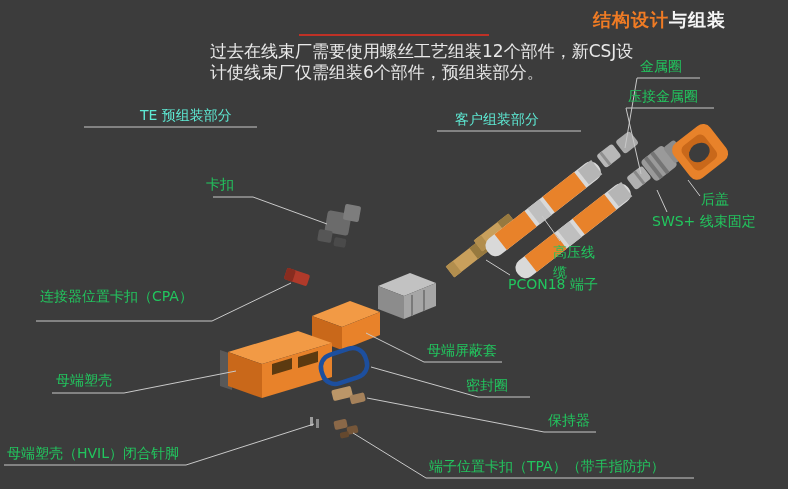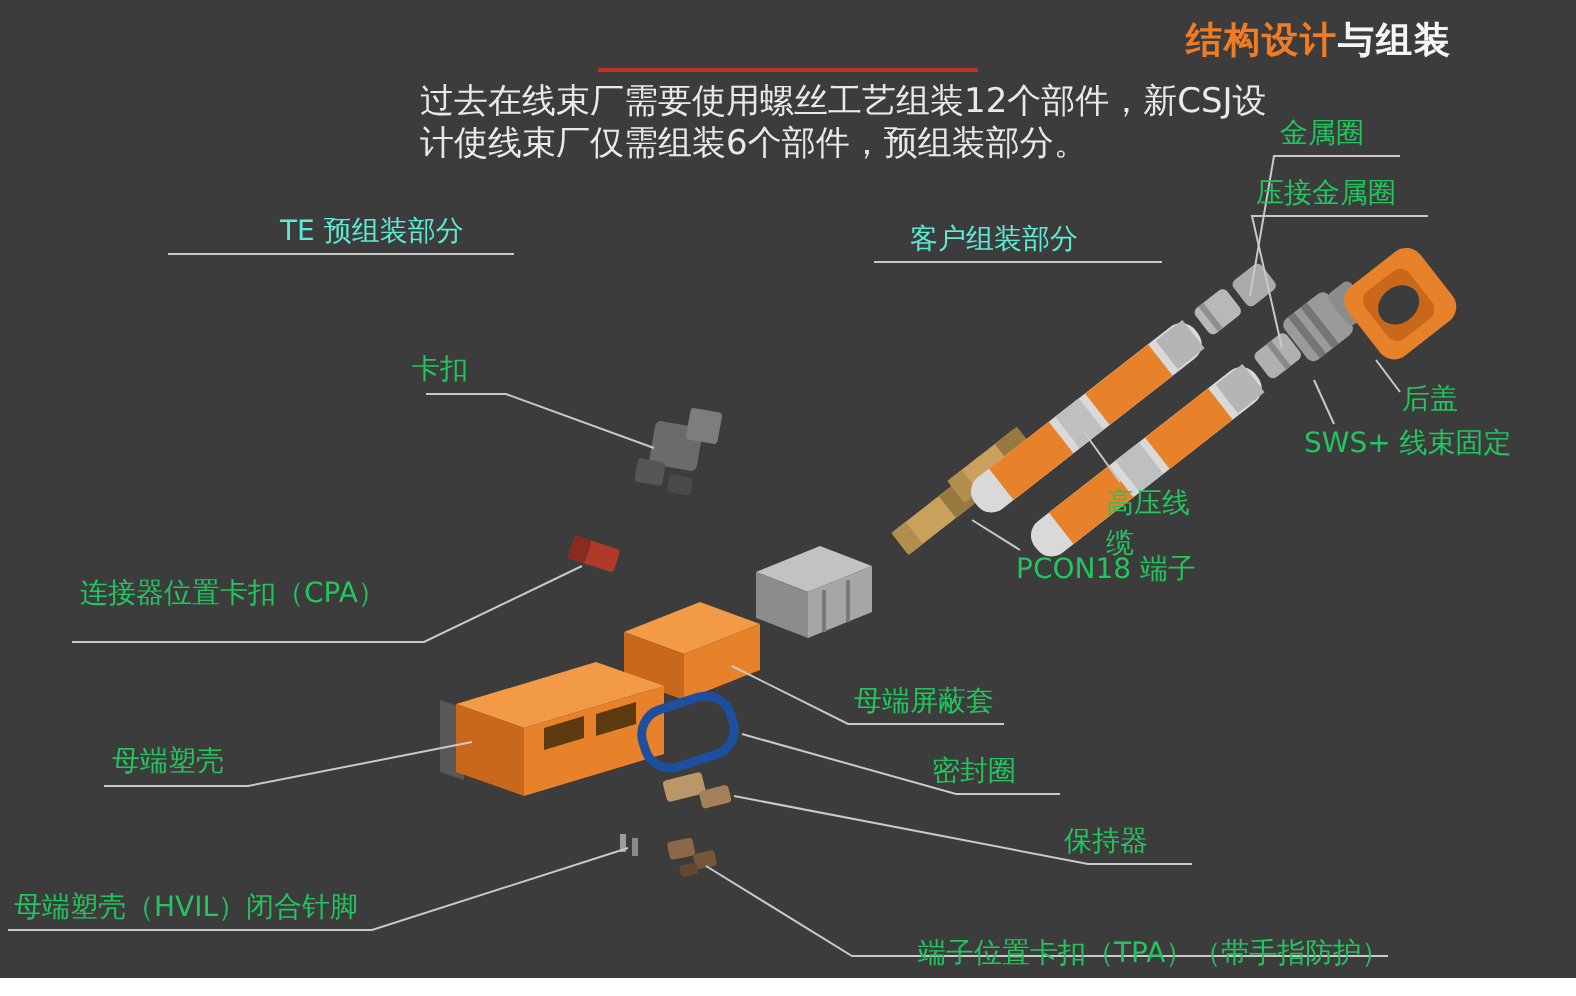--- a/index.html
+++ b/index.html
@@ -205,18 +205,18 @@
   <div class="plabel" style="left:628px; top:88px;">压接金属圈</div>
   <div class="plabel" style="left:701px; top:191px;">后盖</div>
   <div class="plabel" style="left:652px; top:213px;">SWS+ 线束固定</div>
   <div class="plabel wrap" style="left:553px; top:242px;">高压线缆</div>
   <div class="plabel" style="left:508px; top:276px;">PCON18 端子</div>
   <div class="plabel" style="left:206px; top:176px;">卡扣</div>
   <div class="plabel" style="left:40px; top:288px;">连接器位置卡扣（CPA）</div>
   <div class="plabel" style="left:56px; top:372px;">母端塑壳</div>
   <div class="plabel" style="left:427px; top:342px;">母端屏蔽套</div>
   <div class="plabel" style="left:466px; top:377px;">密封圈</div>
-  <div class="plabel" style="left:532px; top:412px;">保持器</div>
+  <div class="plabel" style="left:548px; top:412px;">保持器</div>
   <div class="plabel" style="left:7px; top:445px;">母端塑壳（HVIL）闭合针脚</div>
-  <div class="plabel" style="left:429px; top:468px;margin-left:30px;">端子位置卡扣（TPA）（带手指防护）</div>
+  <div class="plabel" style="left:429px; top:458px;">端子位置卡扣（TPA）（带手指防护）</div>
 
   <div class="bottom-bar"></div>
 </div>
 
 </body></html>

